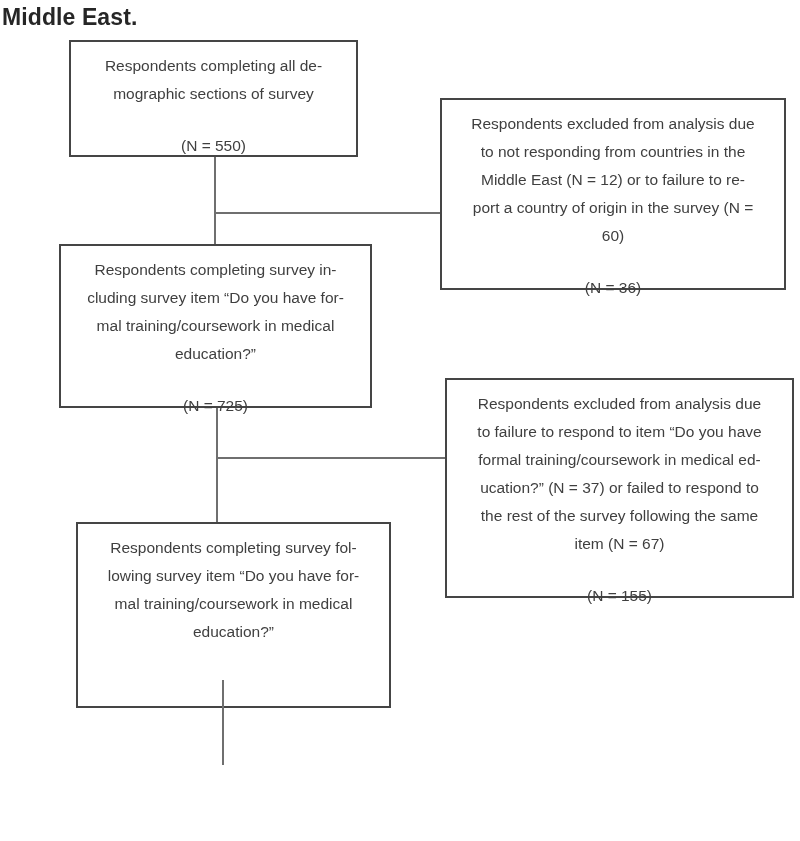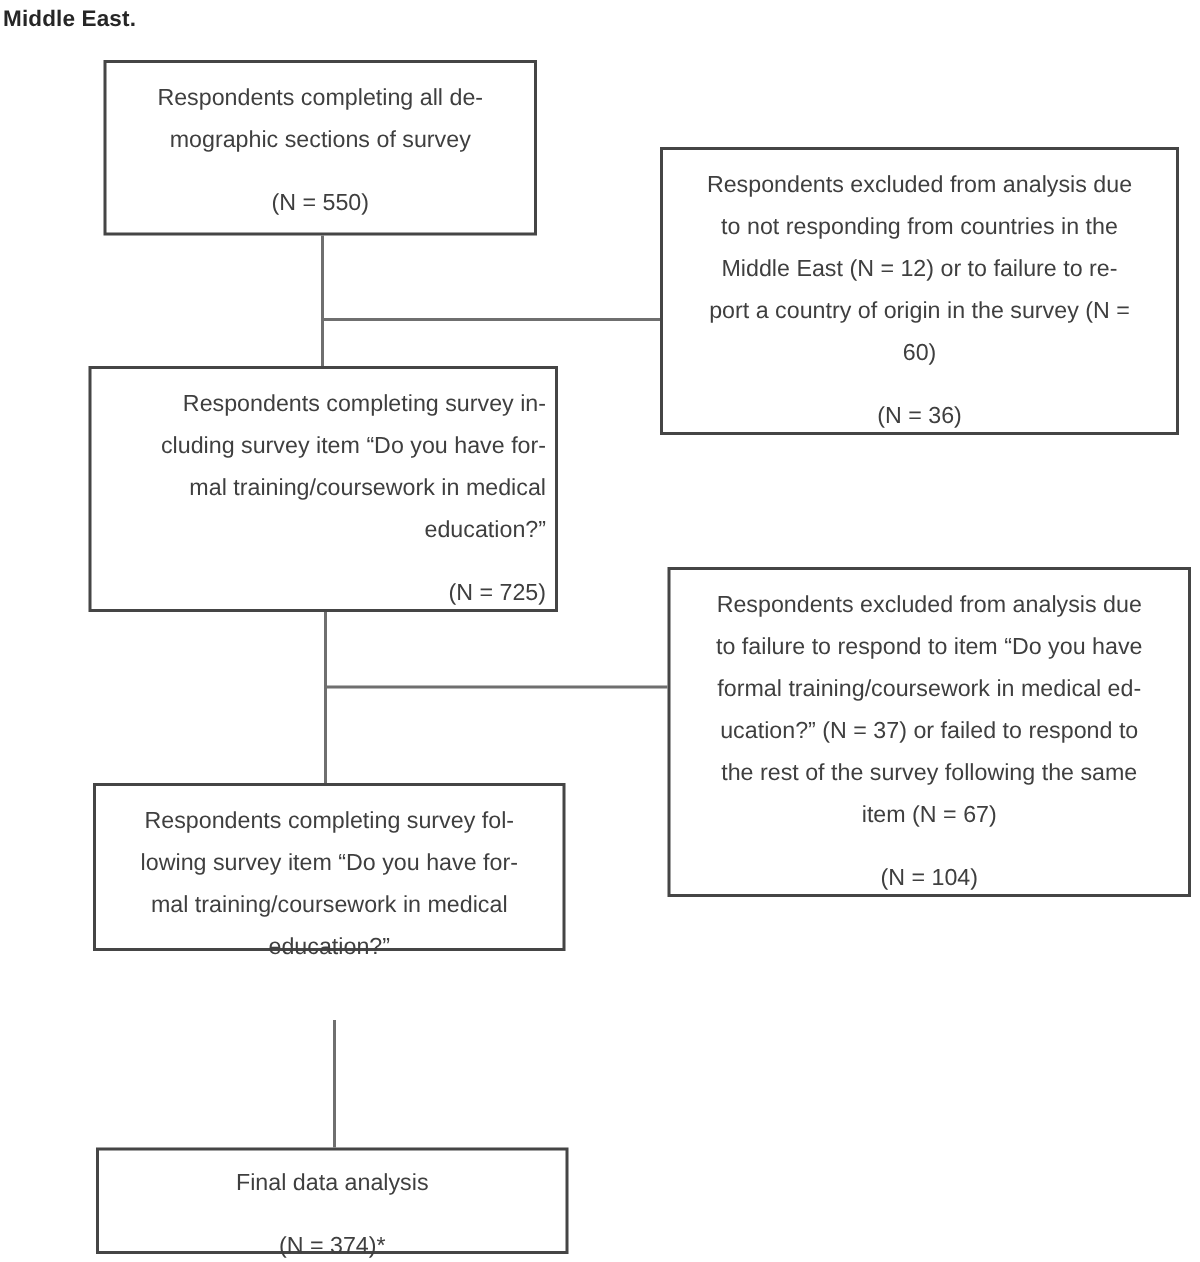--- a/index.html
+++ b/index.html
@@ -6,42 +6,42 @@
   body {
     width: 800px; height: 841px;
     background: var(--background, #ffffff);
     font-family: "Liberation Sans", sans-serif;
     position: relative;
     overflow: hidden;
   }
   .figure { position: absolute; inset: 0; }
   .fig-title {
     position: absolute; left: 2px; top: 4px;
-    font-size: 15px; font-weight: bold;
+    font-size: 23px; font-weight: bold;
     color: var(--title-text, #262626);
     letter-spacing: 0.1px;
   }
   .node {
     position: absolute;
     border: 2.5px solid var(--box-border, #454545);
     background: #ffffff;
     box-sizing: border-box;
     text-align: center;
     color: var(--text, #3f3f3f);
     font-size: 15.5px;
     padding: 10px 6px 15px 6px;
   }
   .node-text { line-height: 28px; white-space: nowrap; }
-  .node-n { line-height: 28px; margin-top: 14px; }
+  .node-n { line-height: 28px; margin-top: 24px; }
   
   .n-demographics   { left: 69px;  top: 40px;  width: 289px; height: 117px; }
   .n-excl-country   { left: 440px; top: 98px;  width: 346px; height: 192px; }
-  .n-including      { left: 59px;  top: 244px; width: 313px; height: 164px; text-align: right; }
+  .n-including      { left: 59px;  top: 244px; width: 313px; height: 164px; }
   .n-excl-item      { left: 445px; top: 378px; width: 349px; height: 220px; }
-  .n-following      { left: 62px;  top: 522px; width: 315px; height: 112px; }
+  .n-following      { left: 76px;  top: 522px; width: 315px; height: 186px; }
   .n-final          { left: 64px;  top: 765px; width: 315px; height: 71px; padding-top: 8px; }
   
   .connector { position: absolute; background: var(--connector, #6f6f6f); }
   .c-v1 { left: 214px; top: 157px; width: 1.5px; height: 87px;  }
   .c-h1 { left: 214px; top: 212px; width: 226px; height: 1.5px; }
   .c-v2 { left: 216px; top: 408px; width: 1.5px; height: 114px; }
   .c-h2 { left: 216px; top: 457px; width: 229px; height: 1.5px; }
   .c-v3 { left: 222px; top: 680px; width: 1.5px; height: 85px;  }
 </style>
 </head>
@@ -58,33 +58,29 @@
 
   <div class="node n-including">
     <div class="node-text">Respondents completing survey in-<br>cluding survey item “Do you have for-<br>mal training/coursework in medical<br>education?”</div>
     <div class="node-n">(N = 725)</div>
   </div>
 
   <div class="node n-following">
     <div class="node-text">Respondents completing survey fol-<br>lowing survey item “Do you have for-<br>mal training/coursework in medical<br>education?”</div>
   </div>
 
-  <div class="node n-final">
-    <div class="node-text">Final data analysis</div>
-    <div class="node-n">(N = 374)*</div>
-  </div>
 
   <div class="node n-excl-country">
     <div class="node-text">Respondents excluded from analysis due<br>to not responding from countries in the<br>Middle East (N = 12) or to failure to re-<br>port a country of origin in the survey (N =<br>60)</div>
     <div class="node-n">(N = 36)</div>
   </div>
 
   <div class="node n-excl-item">
     <div class="node-text">Respondents excluded from analysis due<br>to failure to respond to item “Do you have<br>formal training/coursework in medical ed-<br>ucation?” (N = 37) or failed to respond to<br>the rest of the survey following the same<br>item (N = 67)</div>
-    <div class="node-n">(N = 104)</div>
+    <div class="node-n">(N = 155)</div>
   </div>
 
   <div class="connector c-v1"></div>
   <div class="connector c-h1"></div>
   <div class="connector c-v2"></div>
   <div class="connector c-h2"></div>
   <div class="connector c-v3"></div>
 
 </div>
 

